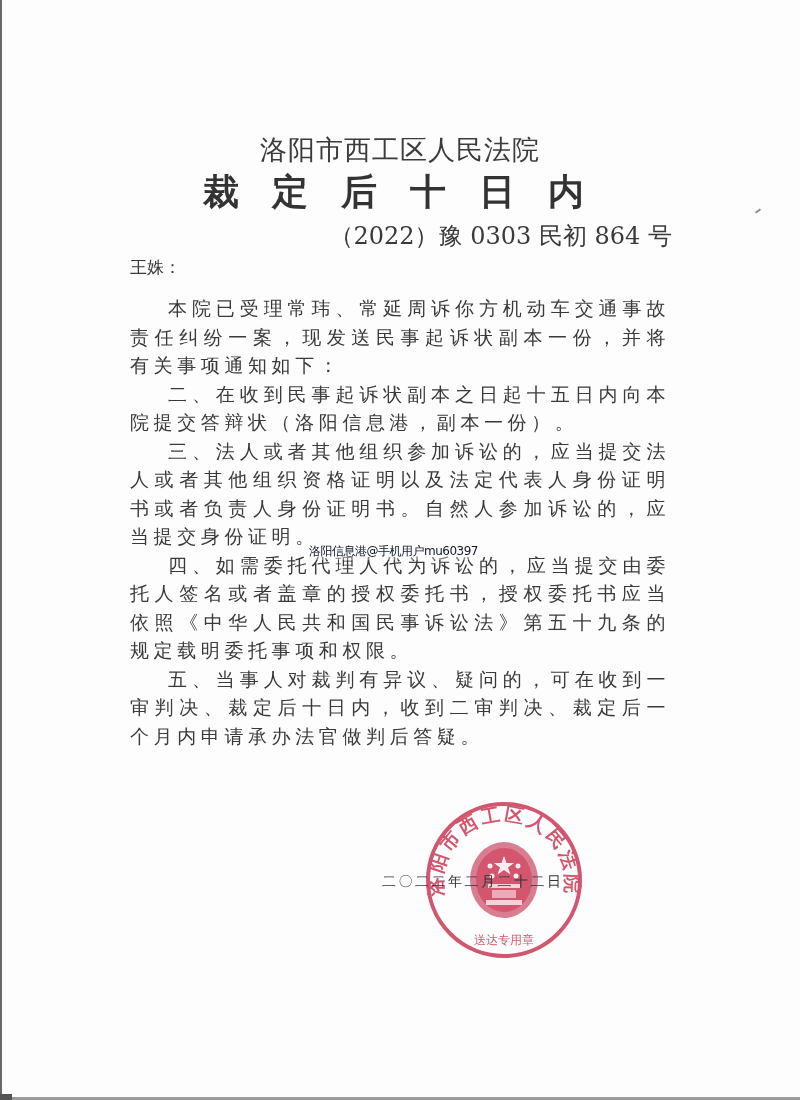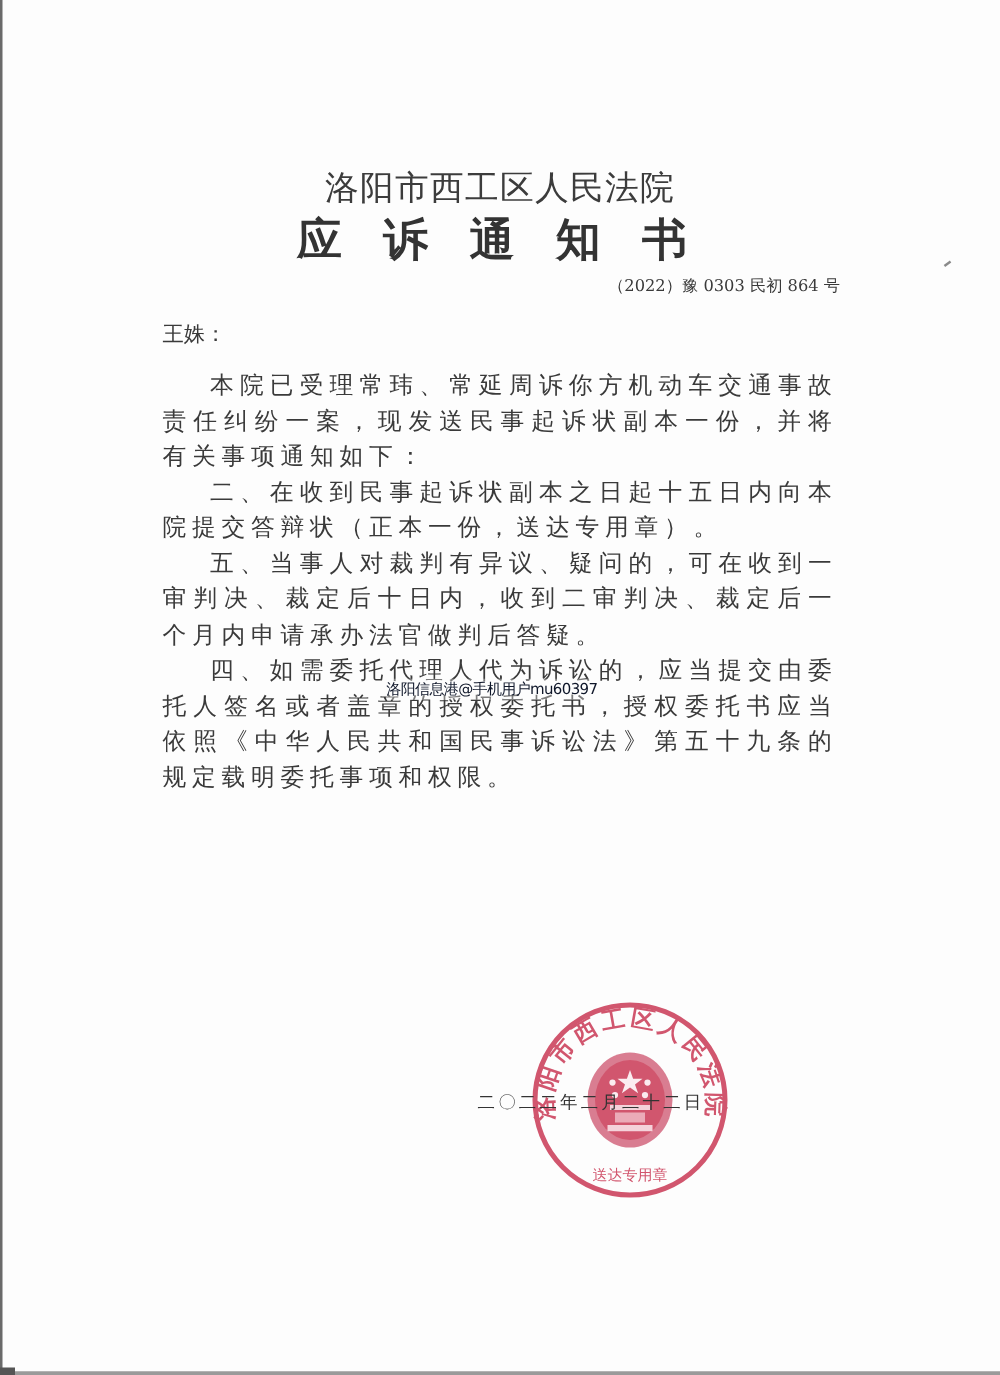--- a/index.html
+++ b/index.html
@@ -18,21 +18,21 @@
       position: absolute; left: 0; width: 800px; top: 132px; text-align: center;
       font-size: 27px; letter-spacing: 1px; color: #3c3c3c;
     }
     .doc-title {
       position: absolute; left: 0; width: 800px; top: 168px; text-align: center;
       font-size: 36px; font-weight: bold; letter-spacing: 33px; color: #333;
       padding-left: 20px; box-sizing: border-box;
     }
     .case-number {
       position: absolute; right: 128px; top: 220px;
-      font-size: 13px; color: #3a3a3a;
+      font-size: 24px; color: #3a3a3a;
     }
     .addressee {
       position: absolute; left: 130px; top: 256px; font-size: 17px;
     }
     .body-text {
       position: absolute; left: 130px; top: 294px; width: 540px;
       font-size: 19px; line-height: 28.5px; letter-spacing: 4.6px;
       text-align: justify;
     }
     .body-text p { margin: 0; text-indent: 2em; }
@@ -54,30 +54,31 @@
   </style>
 </head>
 <body>
 
 <div class="left-edge"></div>
 <div class="bottom-edge"></div>
 <div class="bottom-edge-dark"></div>
 <div class="speck"></div>
 
 <div class="court-name">洛阳市西工区人民法院</div>
-<div class="doc-title">应诉通知书</div>
+<div class="doc-title">裁定后十日内</div>
 <div class="case-number">（2022）豫 0303 民初 864 号</div>
 
 <div class="addressee">王姝：</div>
 
 <div class="body-text">
   <p>本院已受理常玮、常延周诉你方机动车交通事故责任纠纷一案，现发送民事起诉状副本一份，并将有关事项通知如下：</p>
-  <p>二、在收到民事起诉状副本之日起十五日内向本院提交答辩状（正本一份，送达专用章）。</p>
+  <p>二、在收到民事起诉状副本之日起十五日内向本院提交答辩状（洛阳信息港，副本一份）。</p>
+  <p>三、法人或者其他组织参加诉讼的，应当提交法人或者其他组织资格证明以及法定代表人身份证明书或者负责人身份证明书。自然人参加诉讼的，应当提交身份证明。</p>
+  <p>四、如需委托代理人代为诉讼的，应当提交由委托人签名或者盖章的授权委托书，授权委托书应当依照《中华人民共和国民事诉讼法》第五十九条的规定载明委托事项和权限。</p>
   <p>五、当事人对裁判有异议、疑问的，可在收到一审判决、裁定后十日内，收到二审判决、裁定后一个月内申请承办法官做判后答疑。</p>
-  <p>四、如需委托代理人代为诉讼的，应当提交由委托人签名或者盖章的授权委托书，授权委托书应当依照《中华人民共和国民事诉讼法》第五十九条的规定载明委托事项和权限。</p>
 </div>
 
 <div class="watermark">洛阳信息港@手机用户mu60397</div>
 
 <svg class="seal" viewBox="0 0 160 160" xmlns="http://www.w3.org/2000/svg">
   <defs>
     <path id="ringPath" d="M 22 105 A 62 62 0 1 1 138 105"></path>
   </defs>
   <g opacity="0.82">
     <circle cx="80" cy="80" r="76" fill="none" stroke="#c8324f" stroke-width="4"></circle>

